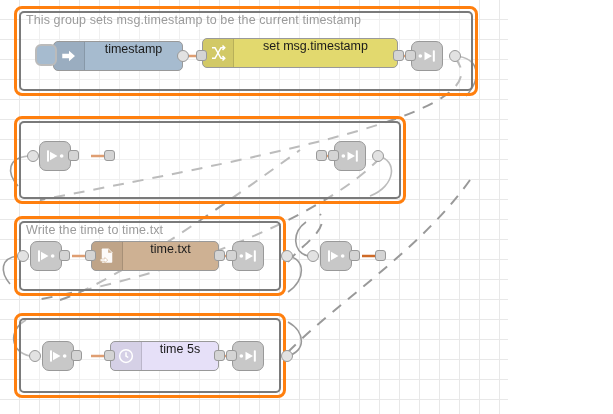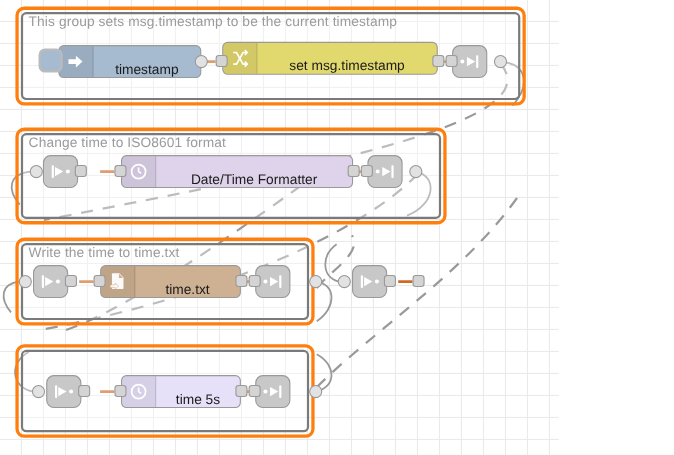--- a/index.html
+++ b/index.html
@@ -57,21 +57,21 @@
     pointer-events: none;
   }
   
   .node {
     position: absolute;
     box-sizing: border-box;
     height: 30px;
     border: 1px solid #999;
     border-radius: 5px;
     display: flex;
-    align-items: flex-end;
+    align-items: flex-start;
     overflow: hidden;
   }
   .node .icon-box {
     width: 30px;
     height: 100%;
     flex: 0 0 30px;
     display: flex;
     align-items: center;
     justify-content: center;
     background: rgba(0,0,0,0.07);
@@ -238,43 +238,33 @@
         <circle cx="4" cy="12" r="2.2"></circle>
       <path d="M9 7l9 5-9 5z"></path>
         <rect x="19" y="5" width="2.4" height="14" rx="1"></rect>
     </svg>
   </div>
   <div class="port" style="left:405px; top:50px;"></div>
   <div class="port round" style="left:449px; top:50px;"></div>
 
   <div class="group" style="left:14px; top:116px; width:392px; height:88px;">
     <div class="group-inner"></div>
-    <div class="group-label">Change time to ISO8601 format</div>
   </div>
 
   <div class="linknode" style="left:39px; top:141px;">
     <svg width="20" height="20" viewBox="0 0 24 24" fill="#fff">
       <rect x="2.4" y="5" width="2.4" height="14" rx="1"></rect>
       <path d="M6 7l9 5-9 5z"></path>
         <path d="M15 12h6"></path>
         <circle cx="20" cy="12" r="2.2"></circle>
     </svg>
   </div>
   <div class="port round" style="left:27px; top:150px;"></div>
   <div class="port" style="left:68px; top:150px;"></div>
 
-  <div class="node function" style="left:110px; top:141px; width:211px;">
-    <div class="icon-box">
-      <svg width="18" height="18" viewBox="0 0 24 24" fill="none" stroke="#fff" stroke-width="2">
-        <circle cx="12" cy="12" r="8.5"></circle>
-          <path d="M12 7v5l3 2"></path>
-      </svg>
-    </div>
-    <div class="label">Date/Time Formatter</div>
-  </div>
   <div class="port" style="left:104px; top:150px;"></div>
   <div class="port" style="left:316px; top:150px;"></div>
 
   <div class="linknode" style="left:334px; top:141px;">
     <svg width="20" height="20" viewBox="0 0 24 24" fill="#fff">
       <path d="M2 12h7"></path>
         <circle cx="4" cy="12" r="2.2"></circle>
       <path d="M9 7l9 5-9 5z"></path>
         <rect x="19" y="5" width="2.4" height="14" rx="1"></rect>
     </svg>

